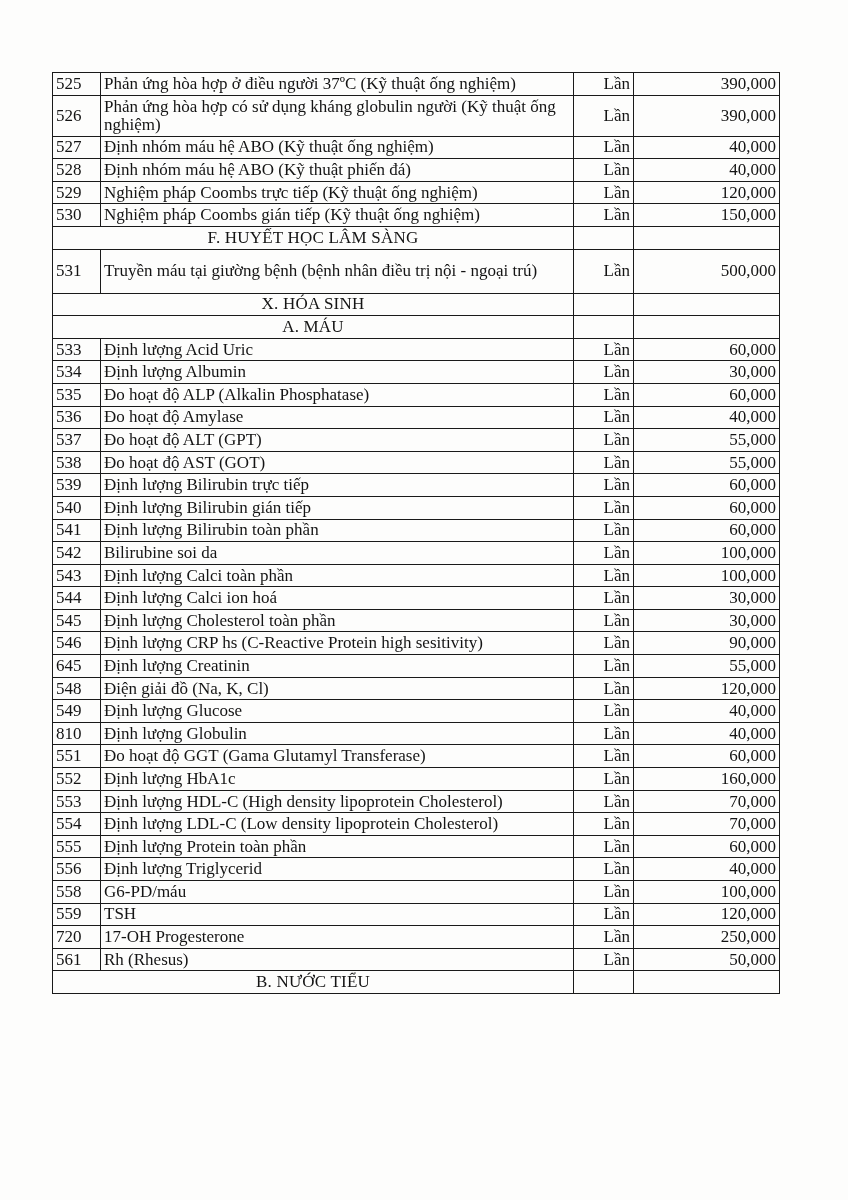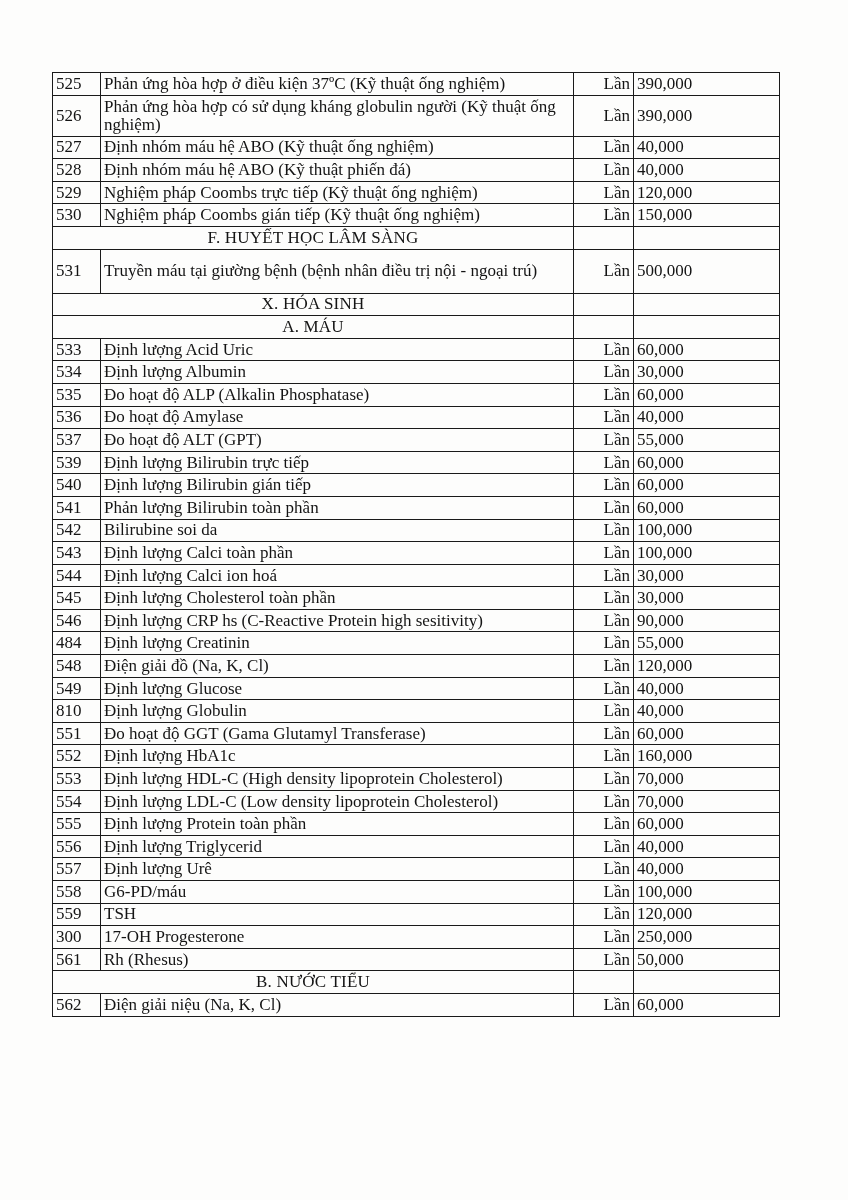--- a/index.html
+++ b/index.html
@@ -58,20 +58,21 @@
     }
     td.unit {
       text-align: right;
       vertical-align: top;
       padding-top: 1px;
     }
     tr.row-tall td.unit, tr.row-tall2 td.unit {
       vertical-align: middle;
     }
     td.price {
+      text-align: right;
       padding-right: 2px;
       vertical-align: top;
       padding-top: 1px;
     }
     tr.row-tall td.price, tr.row-tall2 td.price {
       vertical-align: middle;
     }
     tr.section td {
       height: 21.6px;
     }
@@ -89,21 +90,21 @@
   <table class="fee-table">
     <colgroup>
       <col class="c-num">
       <col class="c-desc">
       <col class="c-unit">
       <col class="c-price">
     </colgroup>
     <tbody id="table-body">
         <tr class="row">
           <td class="num">525</td>
-          <td class="desc">Phản ứng hòa hợp ở điều kiện 37ºC (Kỹ thuật ống nghiệm)</td>
+          <td class="desc">Phản ứng hòa hợp ở điều người 37ºC (Kỹ thuật ống nghiệm)</td>
           <td class="unit">Lần</td>
           <td class="price">390,000</td>
         </tr>
         <tr class="row-tall">
           <td class="num">526</td>
           <td class="desc wrap">Phản ứng hòa hợp có sử dụng kháng globulin người (Kỹ thuật ống nghiệm)</td>
           <td class="unit">Lần</td>
           <td class="price">390,000</td>
         </tr>
         <tr class="row">
@@ -175,34 +176,40 @@
           <td class="unit">Lần</td>
           <td class="price">40,000</td>
         </tr>
         <tr class="row">
           <td class="num">537</td>
           <td class="desc">Đo hoạt độ ALT (GPT)</td>
           <td class="unit">Lần</td>
           <td class="price">55,000</td>
         </tr>
         <tr class="row">
+          <td class="num">538</td>
+          <td class="desc">Đo hoạt độ AST (GOT)</td>
+          <td class="unit">Lần</td>
+          <td class="price">55,000</td>
+        </tr>
+        <tr class="row">
           <td class="num">539</td>
           <td class="desc">Định lượng Bilirubin trực tiếp</td>
           <td class="unit">Lần</td>
           <td class="price">60,000</td>
         </tr>
         <tr class="row">
           <td class="num">540</td>
           <td class="desc">Định lượng Bilirubin gián tiếp</td>
           <td class="unit">Lần</td>
           <td class="price">60,000</td>
         </tr>
         <tr class="row">
           <td class="num">541</td>
-          <td class="desc">Phản lượng Bilirubin toàn phần</td>
+          <td class="desc">Định lượng Bilirubin toàn phần</td>
           <td class="unit">Lần</td>
           <td class="price">60,000</td>
         </tr>
         <tr class="row">
           <td class="num">542</td>
           <td class="desc">Bilirubine soi da</td>
           <td class="unit">Lần</td>
           <td class="price">100,000</td>
         </tr>
         <tr class="row">
@@ -223,21 +230,21 @@
           <td class="unit">Lần</td>
           <td class="price">30,000</td>
         </tr>
         <tr class="row">
           <td class="num">546</td>
           <td class="desc">Định lượng CRP hs (C-Reactive Protein high sesitivity)</td>
           <td class="unit">Lần</td>
           <td class="price">90,000</td>
         </tr>
         <tr class="row">
-          <td class="num">484</td>
+          <td class="num">645</td>
           <td class="desc">Định lượng Creatinin</td>
           <td class="unit">Lần</td>
           <td class="price">55,000</td>
         </tr>
         <tr class="row">
           <td class="num">548</td>
           <td class="desc">Điện giải đồ (Na, K, Cl)</td>
           <td class="unit">Lần</td>
           <td class="price">120,000</td>
         </tr>
@@ -283,55 +290,43 @@
           <td class="unit">Lần</td>
           <td class="price">60,000</td>
         </tr>
         <tr class="row">
           <td class="num">556</td>
           <td class="desc">Định lượng Triglycerid</td>
           <td class="unit">Lần</td>
           <td class="price">40,000</td>
         </tr>
         <tr class="row">
-          <td class="num">557</td>
-          <td class="desc">Định lượng Urê</td>
-          <td class="unit">Lần</td>
-          <td class="price">40,000</td>
-        </tr>
-        <tr class="row">
           <td class="num">558</td>
           <td class="desc">G6-PD/máu</td>
           <td class="unit">Lần</td>
           <td class="price">100,000</td>
         </tr>
         <tr class="row">
           <td class="num">559</td>
           <td class="desc">TSH</td>
           <td class="unit">Lần</td>
           <td class="price">120,000</td>
         </tr>
         <tr class="row">
-          <td class="num">300</td>
+          <td class="num">720</td>
           <td class="desc">17-OH Progesterone</td>
           <td class="unit">Lần</td>
           <td class="price">250,000</td>
         </tr>
         <tr class="row">
           <td class="num">561</td>
           <td class="desc">Rh (Rhesus)</td>
           <td class="unit">Lần</td>
           <td class="price">50,000</td>
         </tr>
         <tr class="section">
           <td colspan="2" class="section-title">B. NƯỚC TIỂU</td>
           <td class="unit"></td>
           <td class="price"></td>
-        </tr>
-        <tr class="row">
-          <td class="num">562</td>
-          <td class="desc">Điện giải niệu (Na, K, Cl)</td>
-          <td class="unit">Lần</td>
-          <td class="price">60,000</td>
         </tr>
       </tbody>
   </table>
 </div>
 
 </body></html>

